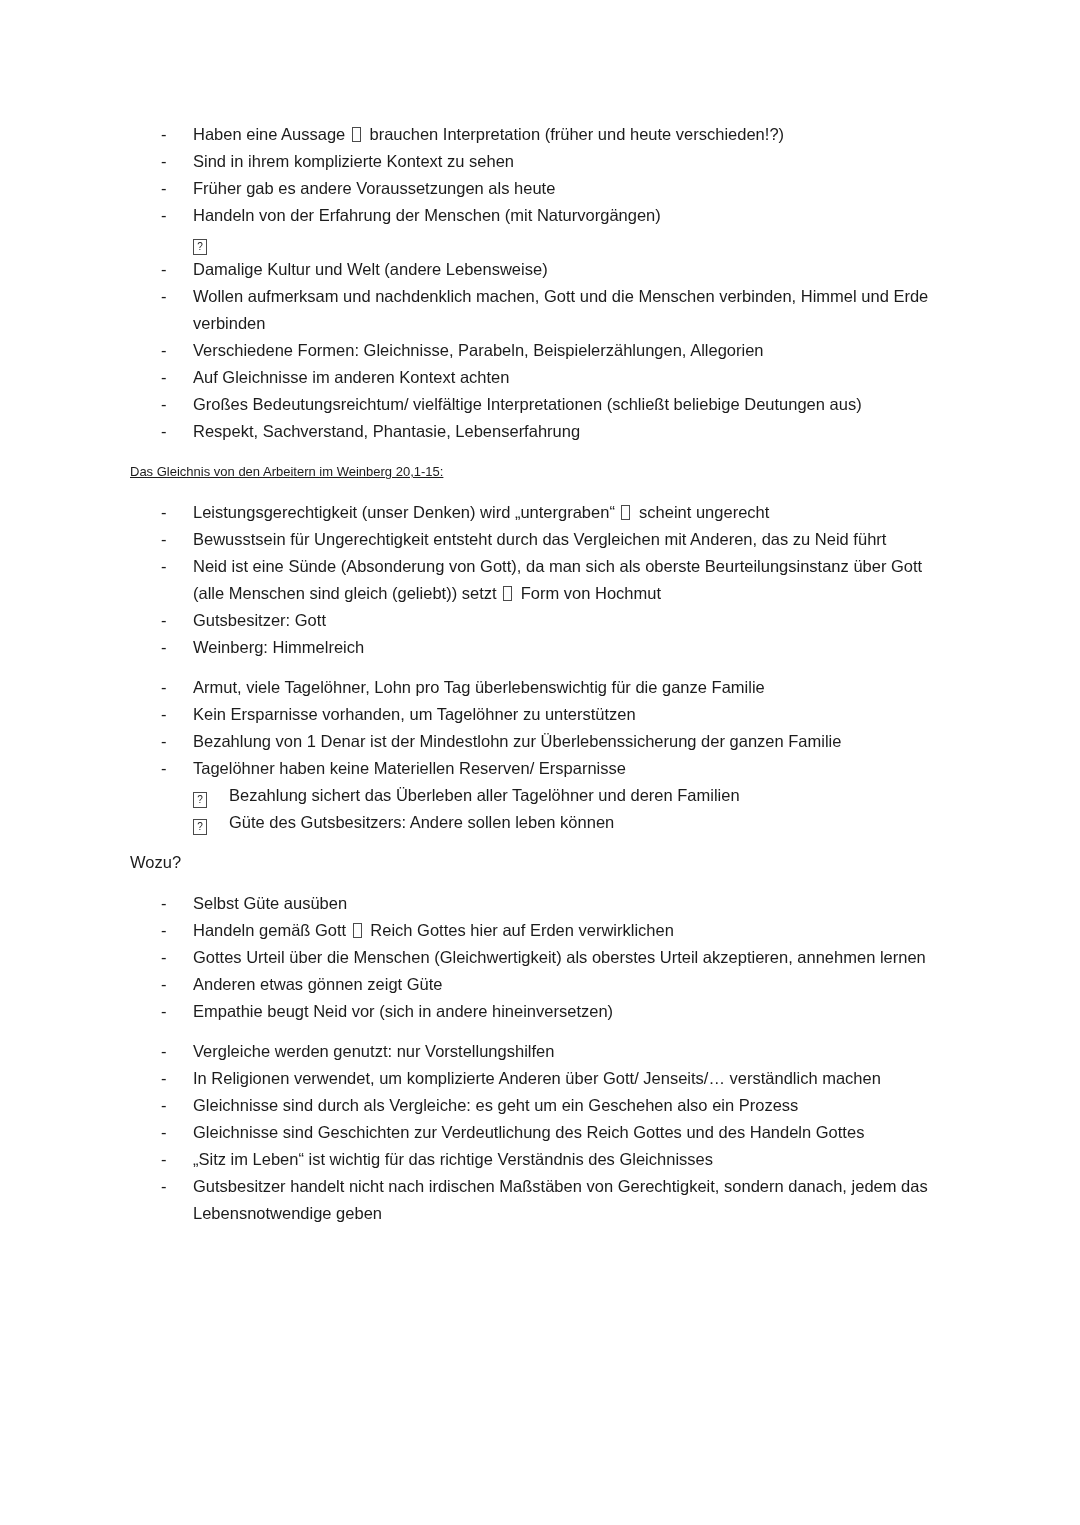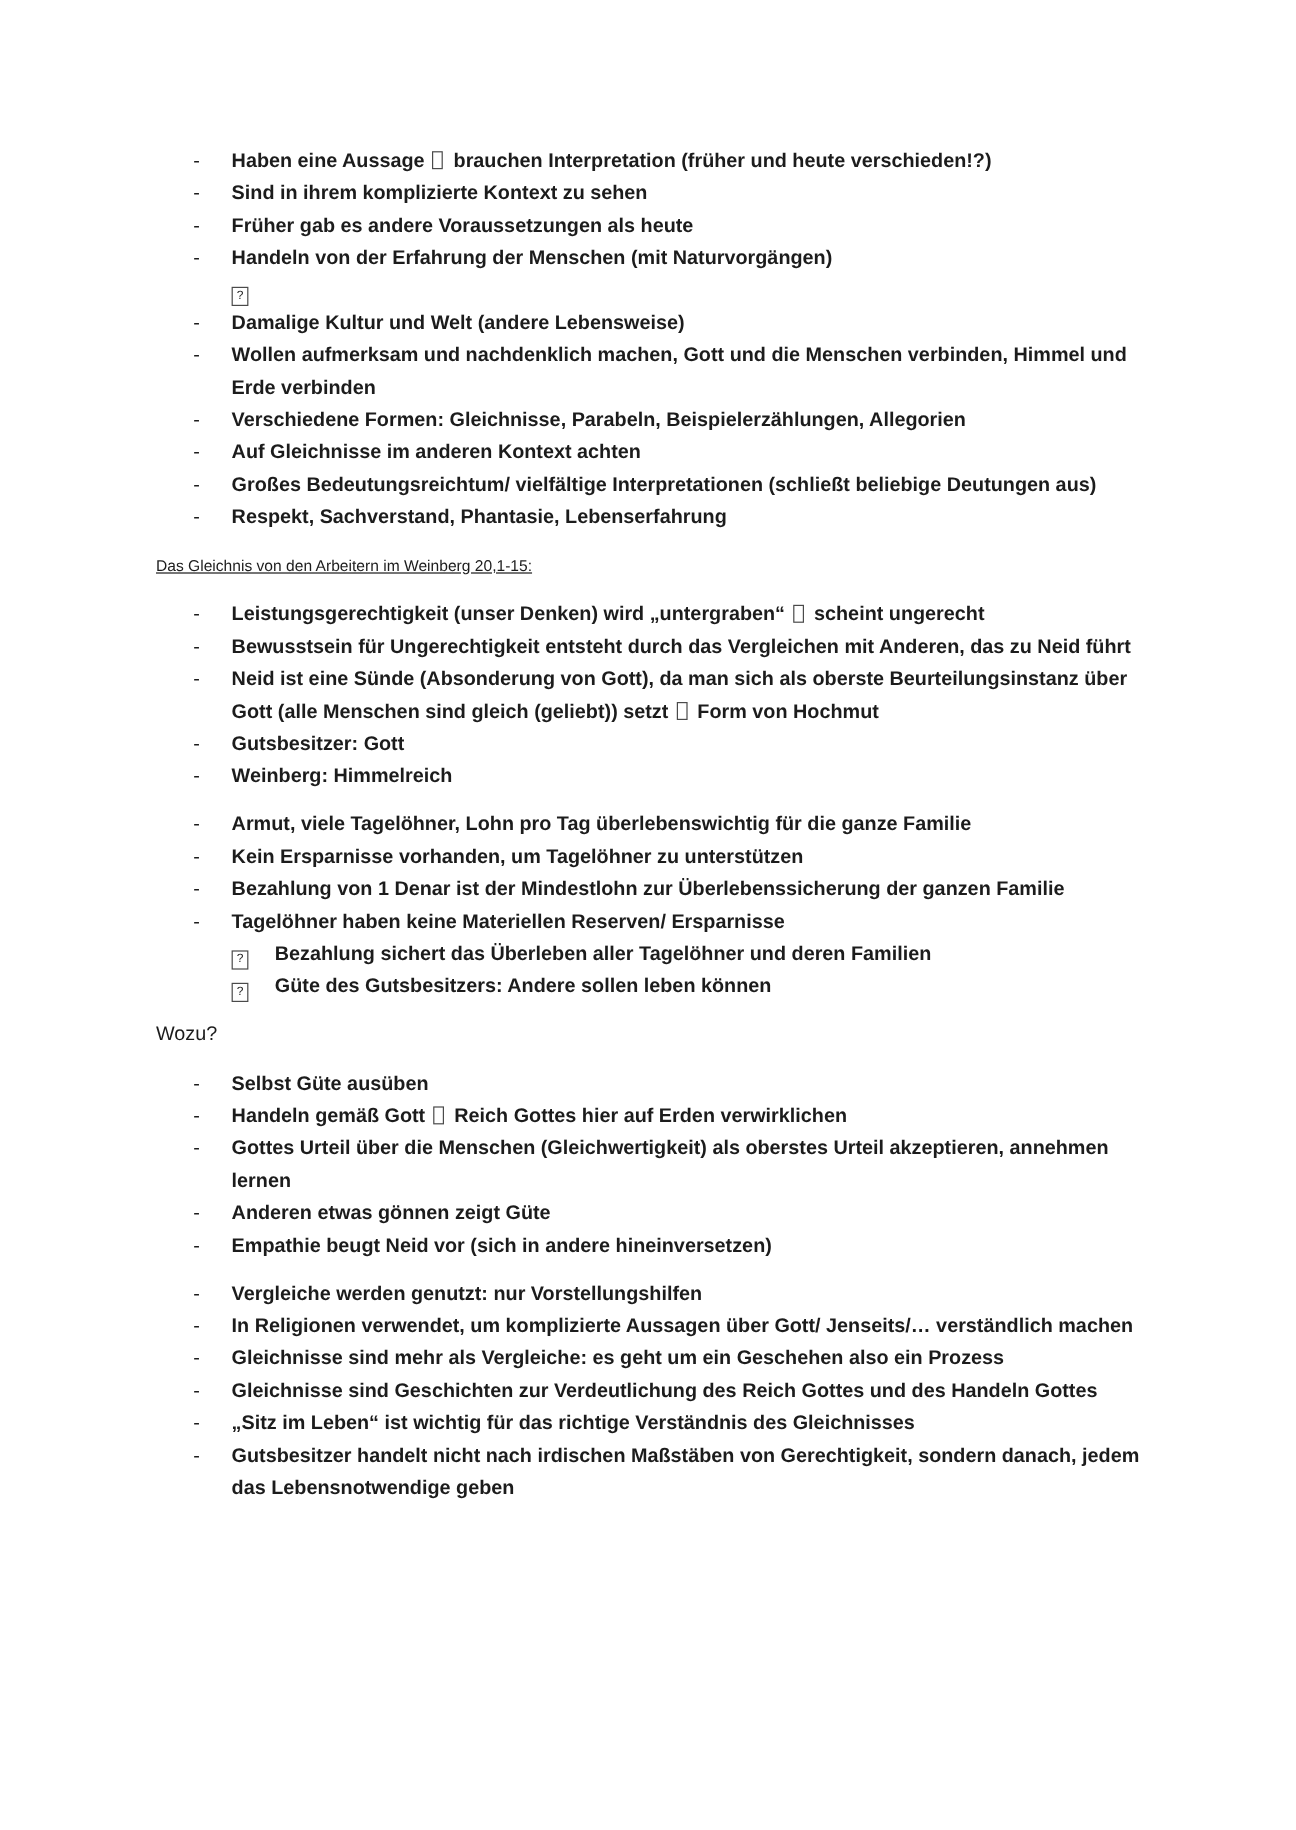--- a/index.html
+++ b/index.html
@@ -25,21 +25,20 @@
     margin: 0 0 13px 0;
   }
   .item {
     display: flex;
     align-items: flex-start;
     line-height: 27px;
     font-size: 16.5px;
   }
   .item .text {
     flex: 1 1 auto;
-    font-weight: bold;
   }
   .level1 {
     padding-left: 31px;
   }
   .level1 .marker {
     flex: 0 0 32px;
     width: 32px;
   }
   .level2 {
     padding-left: 63px;
@@ -201,25 +200,25 @@
         <span class="text">Empathie beugt Neid vor (sich in andere hineinversetzen)</span>
       </div>
     </div>
     <div class="list">
       <div class="item level1">
         <span class="marker">-</span>
         <span class="text">Vergleiche werden genutzt: nur Vorstellungshilfen</span>
       </div>
       <div class="item level1">
         <span class="marker">-</span>
-        <span class="text">In Religionen verwendet, um komplizierte Aussagen über Gott/ Jenseits/… verständlich machen</span>
-      </div>
-      <div class="item level1">
-        <span class="marker">-</span>
-        <span class="text">Gleichnisse sind mehr als Vergleiche: es geht um ein Geschehen also ein Prozess</span>
+        <span class="text">In Religionen verwendet, um komplizierte Anderen über Gott/ Jenseits/… verständlich machen</span>
+      </div>
+      <div class="item level1">
+        <span class="marker">-</span>
+        <span class="text">Gleichnisse sind durch als Vergleiche: es geht um ein Geschehen also ein Prozess</span>
       </div>
       <div class="item level1">
         <span class="marker">-</span>
         <span class="text">Gleichnisse sind Geschichten zur Verdeutlichung des Reich Gottes und des Handeln Gottes</span>
       </div>
       <div class="item level1">
         <span class="marker">-</span>
         <span class="text">„Sitz im Leben“ ist wichtig für das richtige Verständnis des Gleichnisses</span>
       </div>
       <div class="item level1">

